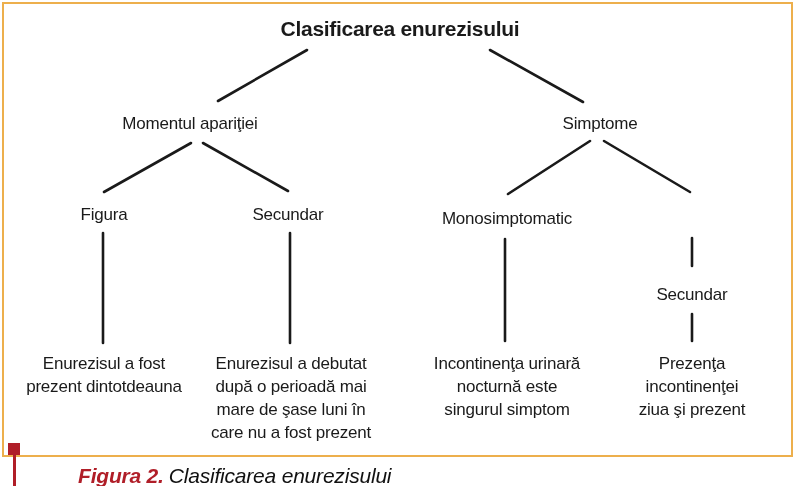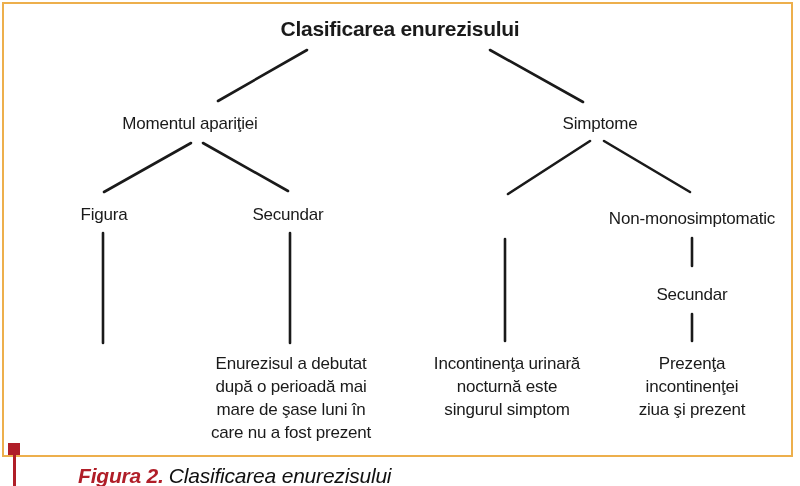--- a/index.html
+++ b/index.html
@@ -67,24 +67,26 @@
     </g>
   </svg>
 
   <div class="title" style="left:400px;top:17px">Clasificarea enurezisului</div>
 
   <div class="node" style="left:600px;top:112px">Simptome</div>
   <div class="node" style="left:190px;top:112px">Momentul apariţiei</div>
 
   <div class="node" style="left:104px;top:203px">Figura</div>
   <div class="node" style="left:288px;top:203px">Secundar</div>
-  <div class="node" style="left:692px;top:207px">Non-monosimptomatic</div>
+  <div class="node" style="left:507px;top:207px">Monosimptomatic</div>
 
   <div class="node" style="left:692px;top:283px">Secundar</div>
 
+  <div class="leaf" style="left:104px;top:352px">Enurezisul a fost
+prezent dintotdeauna</div>
   <div class="leaf" style="left:507px;top:352px">Incontinenţa urinară
 nocturnă este
 singurul simptom</div>
   <div class="leaf" style="left:291px;top:352px">Enurezisul a debutat
 după o perioadă mai
 mare de şase luni în
 care nu a fost prezent</div>
   <div class="leaf" style="left:692px;top:352px">Prezenţa
 incontinenţei
 ziua şi prezent</div>

